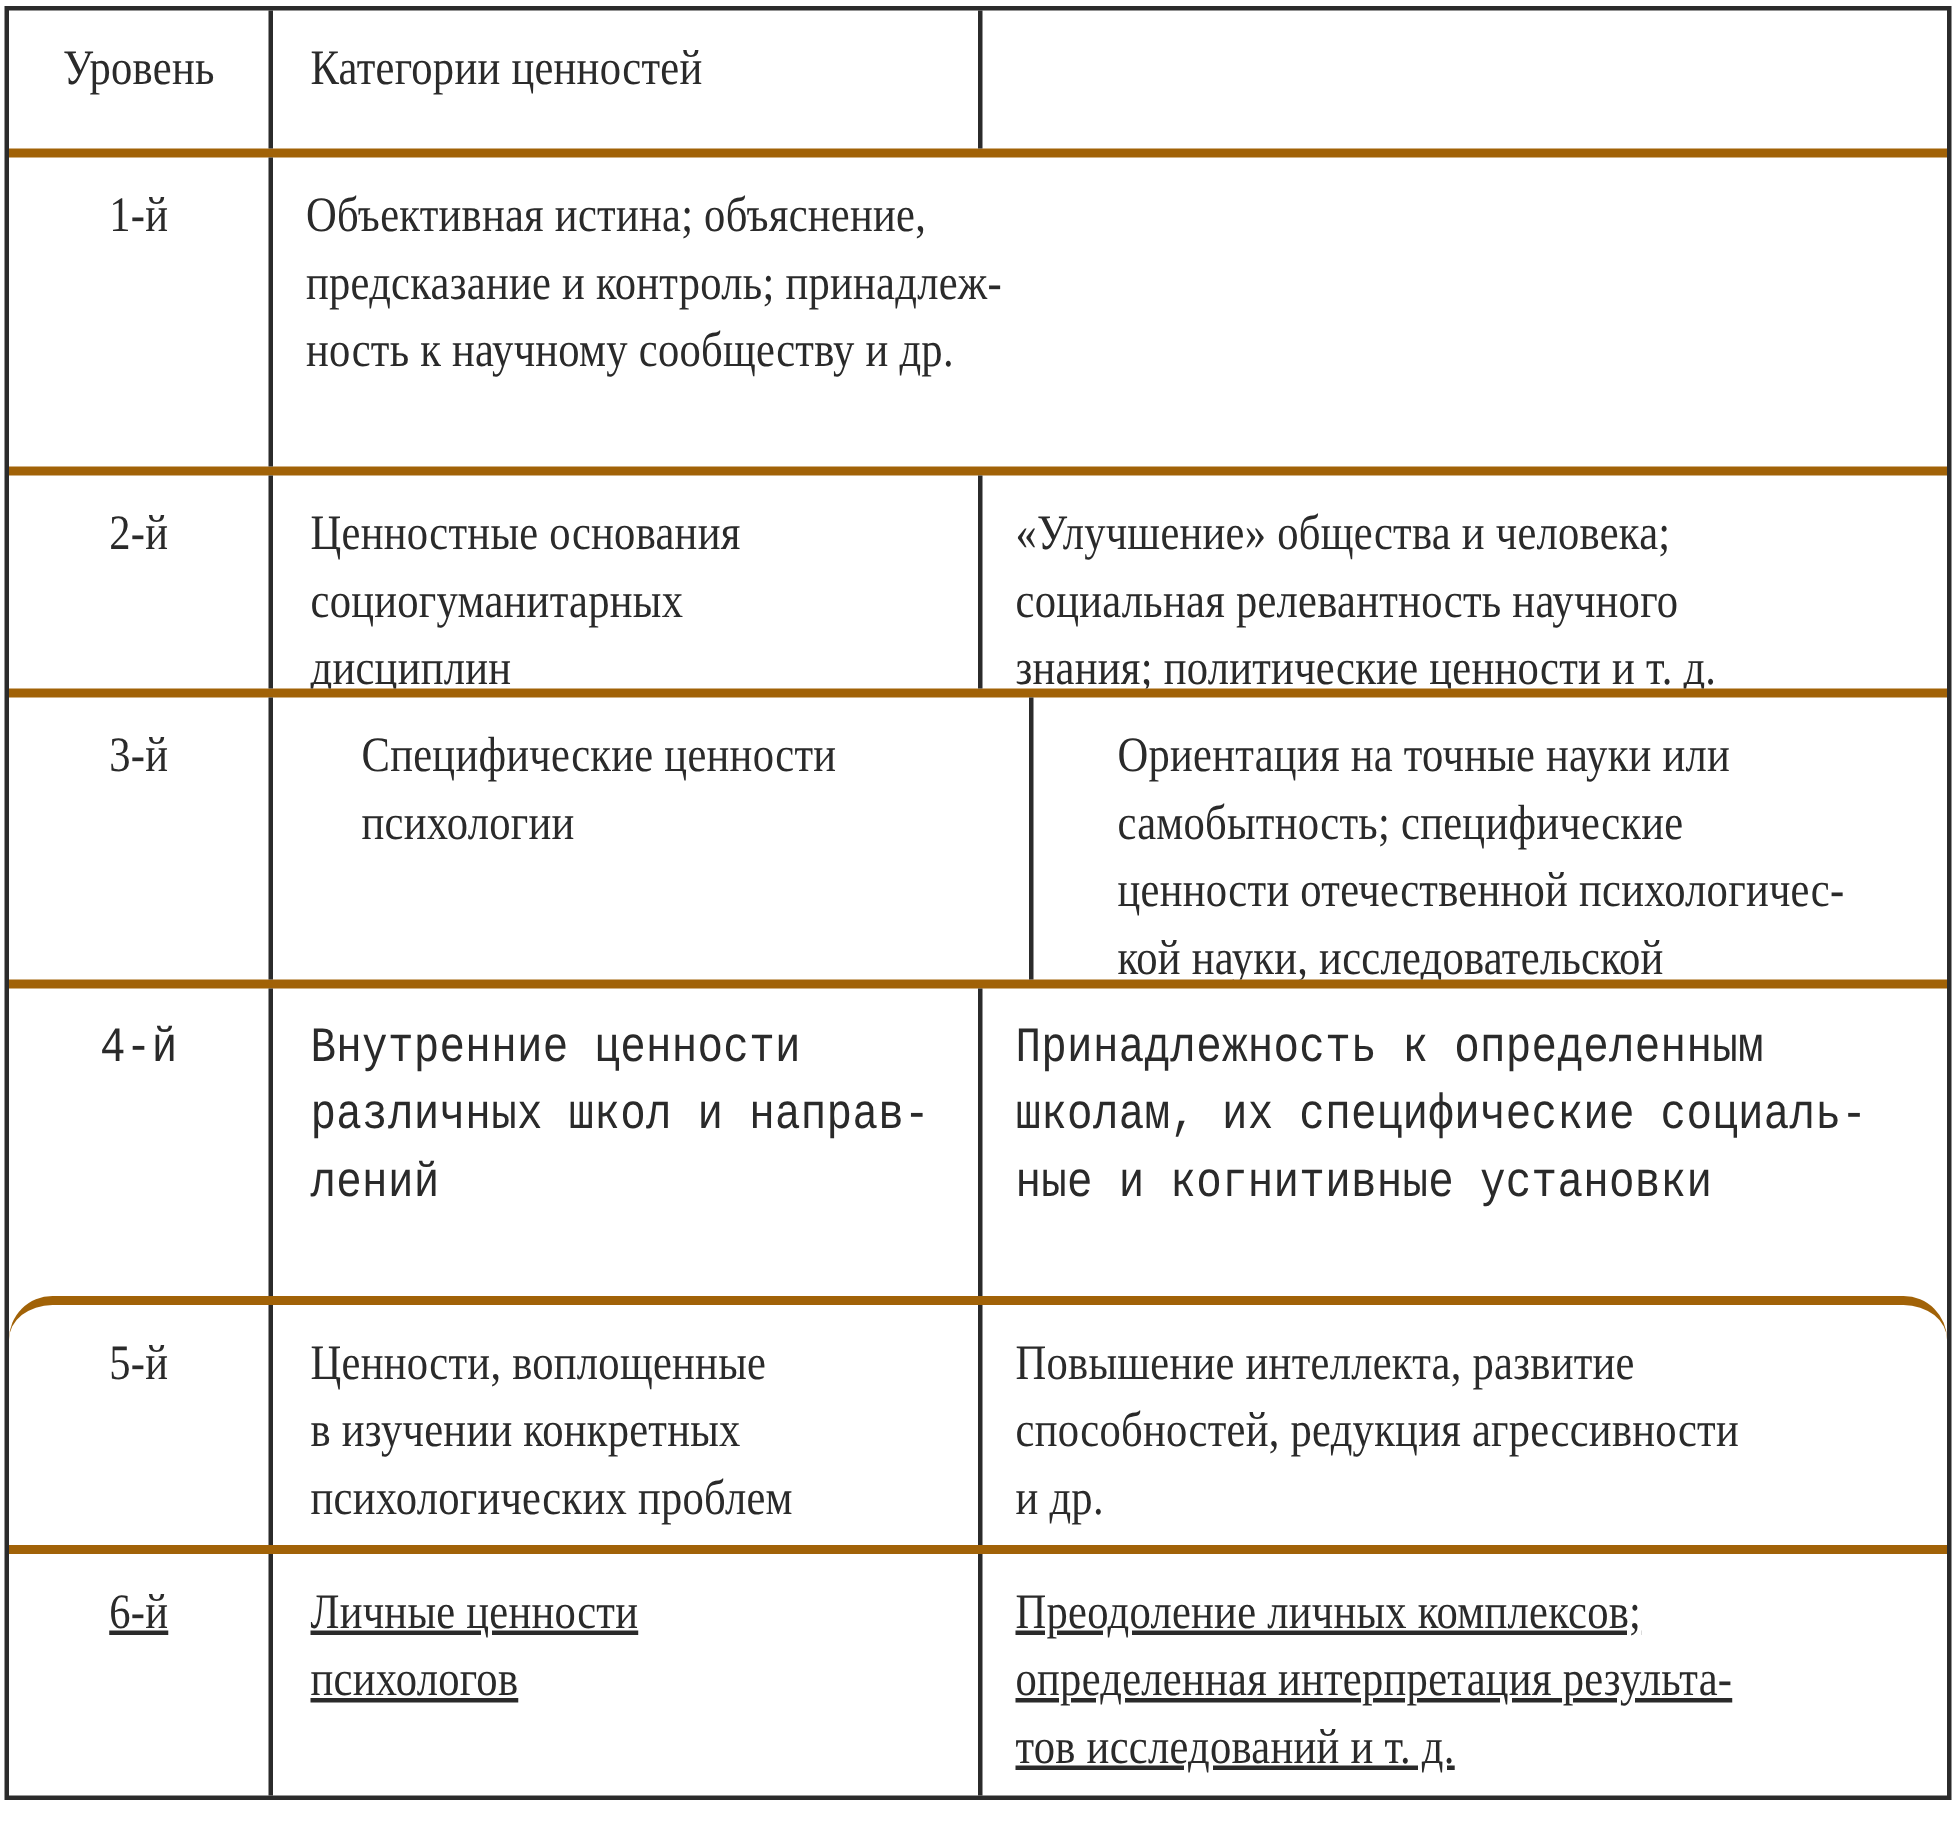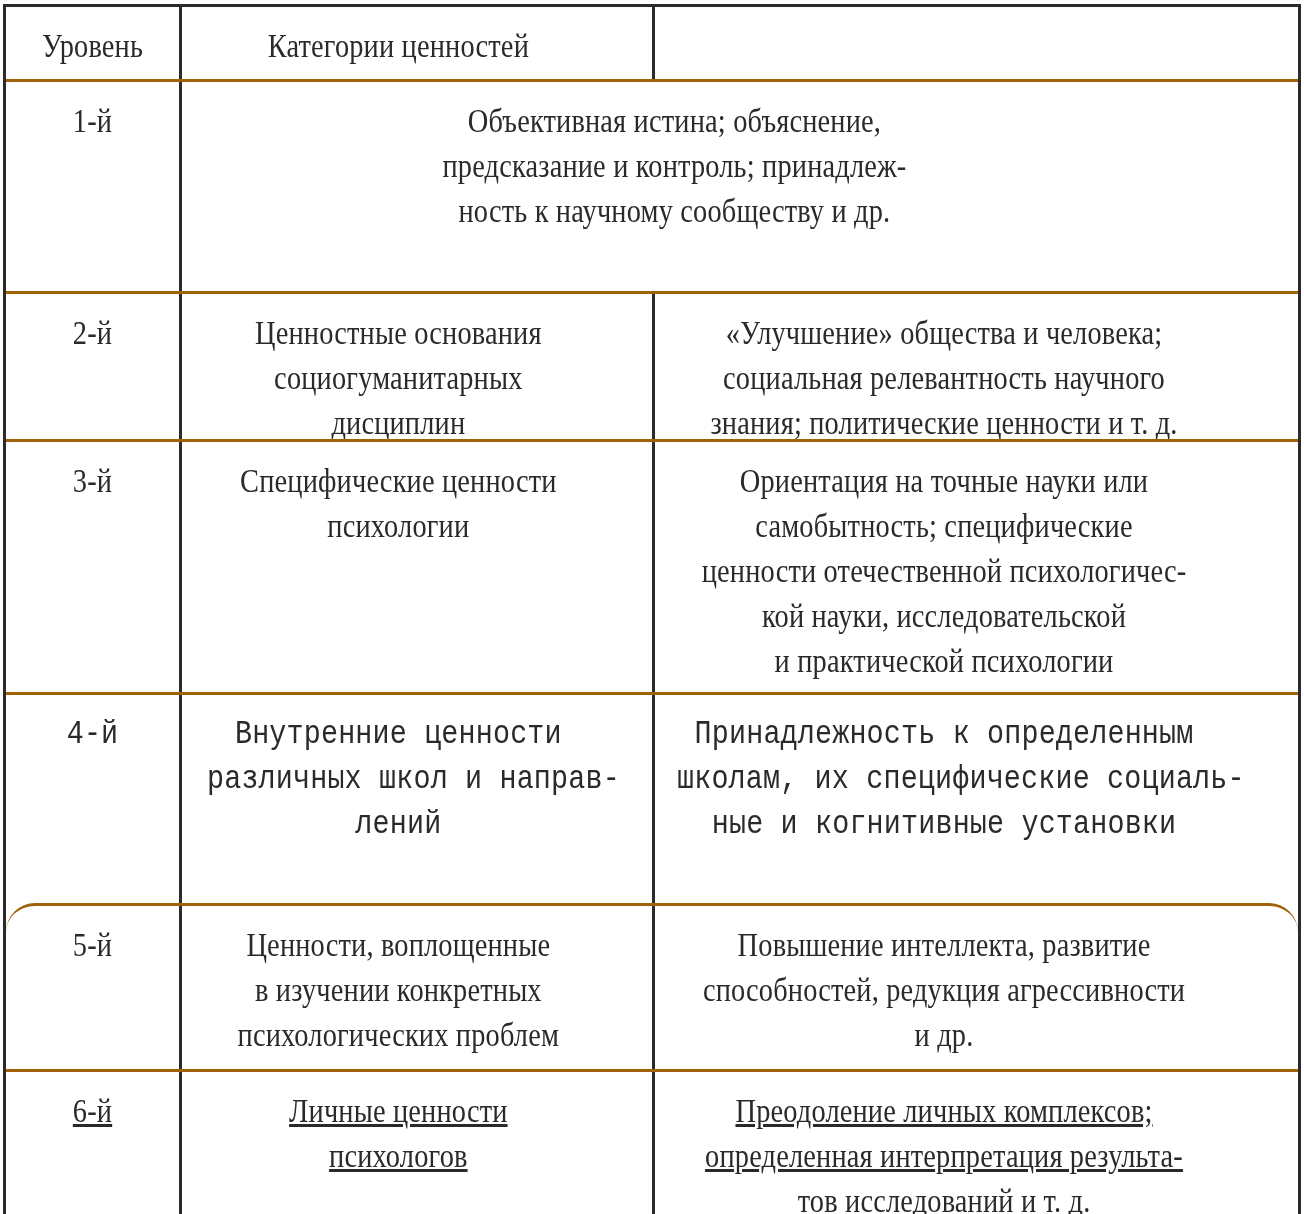--- a/index.html
+++ b/index.html
@@ -18,31 +18,30 @@
     .table {
       position: absolute;
       left: 3px;
       top: 4px;
       width: 1298px;
       border: 3px solid #2b2b2b;
       box-sizing: border-box;
     }
     .row {
       display: flex;
-      border-top: 3px solid #a16207;
+      border-top: 6px solid #a16207;
       box-sizing: border-box;
     }
     .row.header {
       border-top: none;
     }
     .cell {
       box-sizing: border-box;
       position: relative;
       overflow: hidden;
-      text-align: center;
     }
     .c1 { width: 176px; border-right: 3px solid #2b2b2b; text-align: center; }
     .c2 { width: 473px; border-right: 3px solid #2b2b2b; }
     .c3 { flex: 1; }
     .line {
       display: block;
       white-space: nowrap;
       font-size: 33px;
       line-height: 45px;
       transform-origin: left top;
@@ -56,21 +55,21 @@
     .c1 .inner { padding-top: 17px; }
     .c2 .inner { padding: 17px 0 0 25px; }
     .c3 .inner { padding: 17px 0 0 22px; }
     .header .inner { padding-top: 17px; }
     .header .c1 .inner { padding-left: 0; }
   </style>
 </head>
 <body>
 
 <div class="table">
-  <div class="row header" style="height:72px">
+  <div class="row header" style="height:92px">
     <div class="cell c1">
       <div class="inner">
           <span class="line">Уровень</span>
         </div>
     </div>
     <div class="cell c2">
       <div class="inner">
           <span class="line">Категории ценностей</span>
         </div>
     </div>
@@ -104,21 +103,21 @@
           </div>
         </div>
         <div class="cell c3">
           <div class="inner">
             <span class="line">«Улучшение» общества и человека;</span>
             <span class="line">социальная релевантность научного</span>
             <span class="line">знания; политические ценности и т. д.</span>
           </div>
         </div>
       </div>
-      <div class="row" style="height: 253px;">
+      <div class="row" style="height: 194px; gap: 34px;">
         <div class="cell c1">
           <div class="inner">
             <span class="line">3-й</span>
           </div>
         </div>
         <div class="cell c2">
           <div class="inner">
             <span class="line">Специфические ценности</span>
             <span class="line">психологии</span>
           </div>

